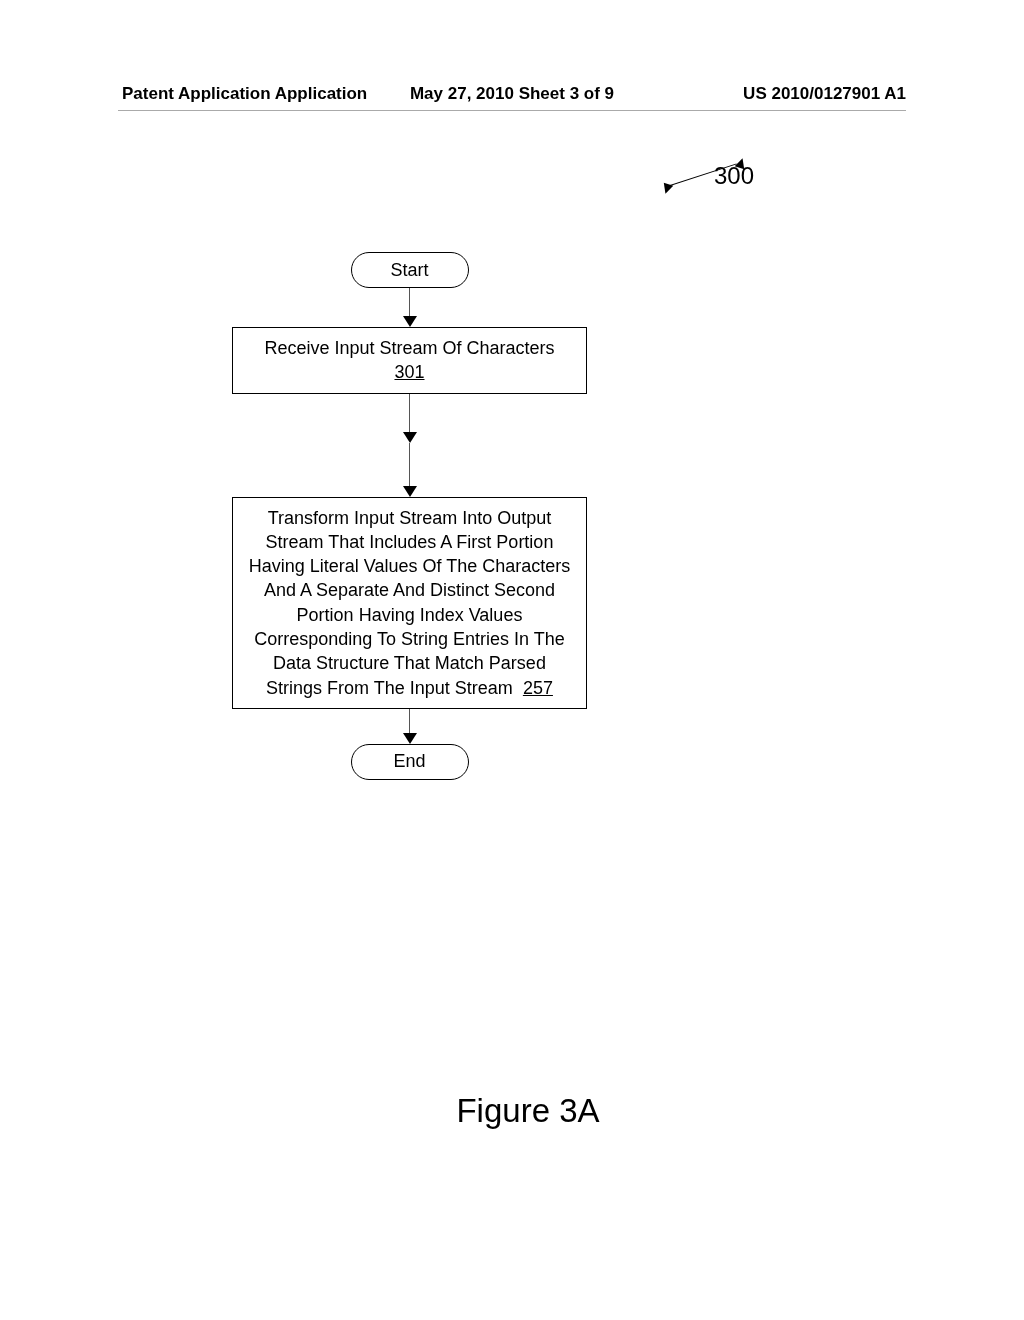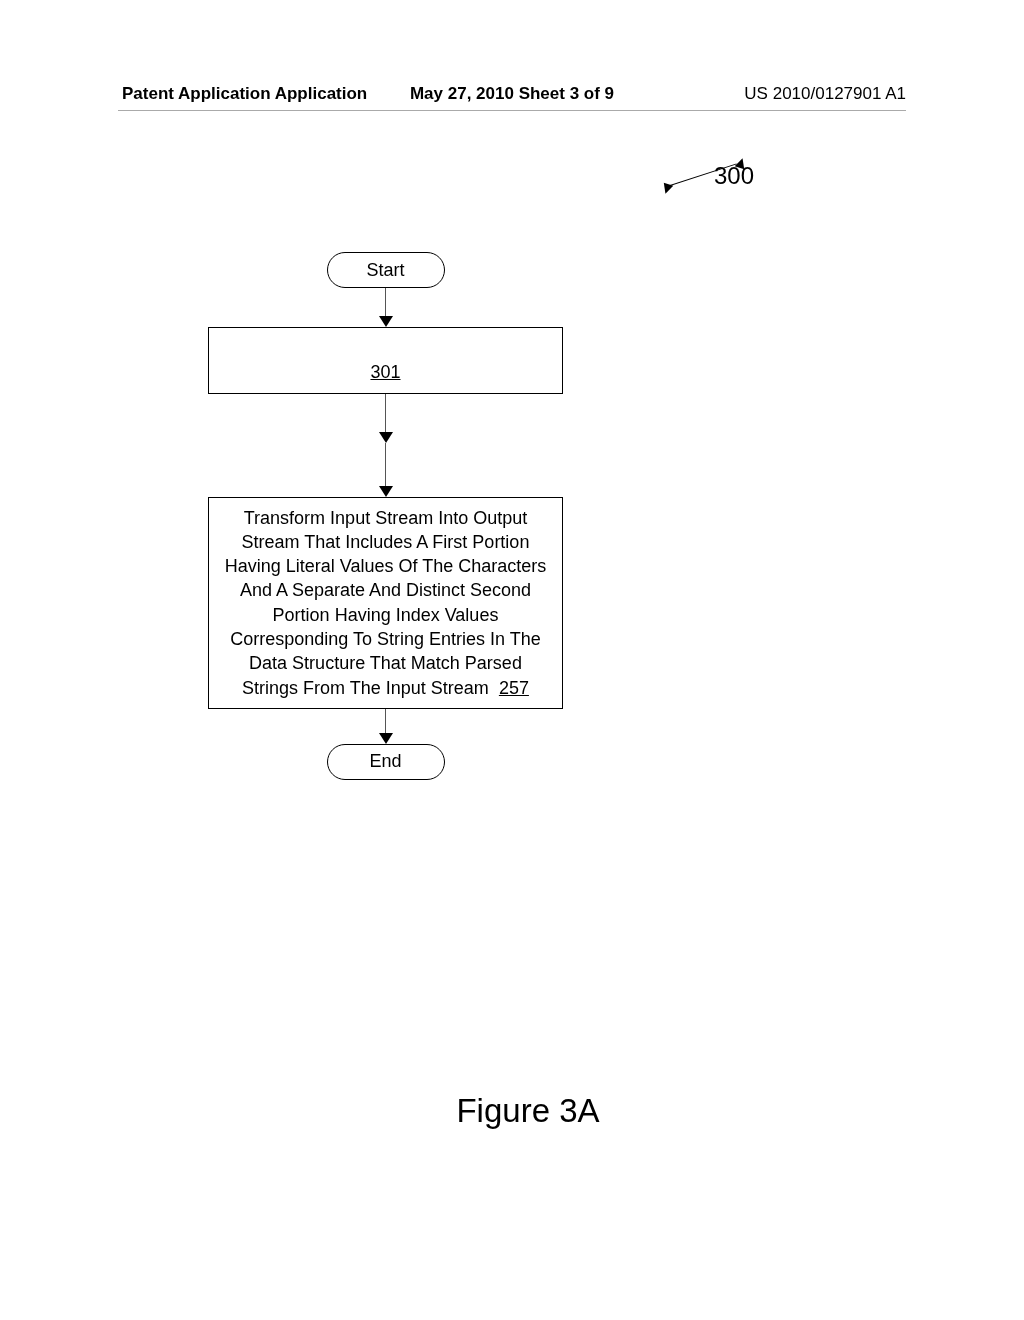--- a/index.html
+++ b/index.html
@@ -27,21 +27,21 @@
     .header-left {
       font-weight: bold;
     }
     .header-center {
       position: absolute;
       left: 50%;
       transform: translateX(-50%);
       font-weight: bold;
     }
     .header-right {
-      font-weight: normal;
+      font-weight: bold;
       margin-left: 31px;
     }
     .hr-line {
       position: absolute;
       top: 110px;
       left: 118px;
       width: 788px;
       height: 1px;
       background: #aaa;
     }
@@ -79,21 +79,21 @@
       width: 0;
       height: 0;
       border-left: 5px solid transparent;
       border-right: 5px solid transparent;
       border-top: 10px solid #000;
       transform: rotate(18deg);
     }
     .flowchart {
       position: absolute;
       top: 252px;
-      left: 208px;
+      left: 232px;
       width: 355px;
       display: flex;
       flex-direction: column;
       align-items: center;
     }
     .terminator {
       width: 118px;
       height: 36px;
       border: 1.5px solid #000;
       border-radius: 18px;
@@ -159,20 +159,21 @@
   <div class="terminator">
     <span>Start</span>
   </div>
 
   <div class="connector">
     <div class="conn-line" style="height:28px"></div>
     <div class="conn-arrow"></div>
   </div>
 
   <div class="process-box">
+    <span>Receive Input Stream Of Characters</span>
     <br>
     <span class="step-num">301</span>
   </div>
 
   <div class="connector">
     <div class="conn-line" style="height:38px"></div>
     <div class="conn-arrow"></div>
   </div>
 
 

